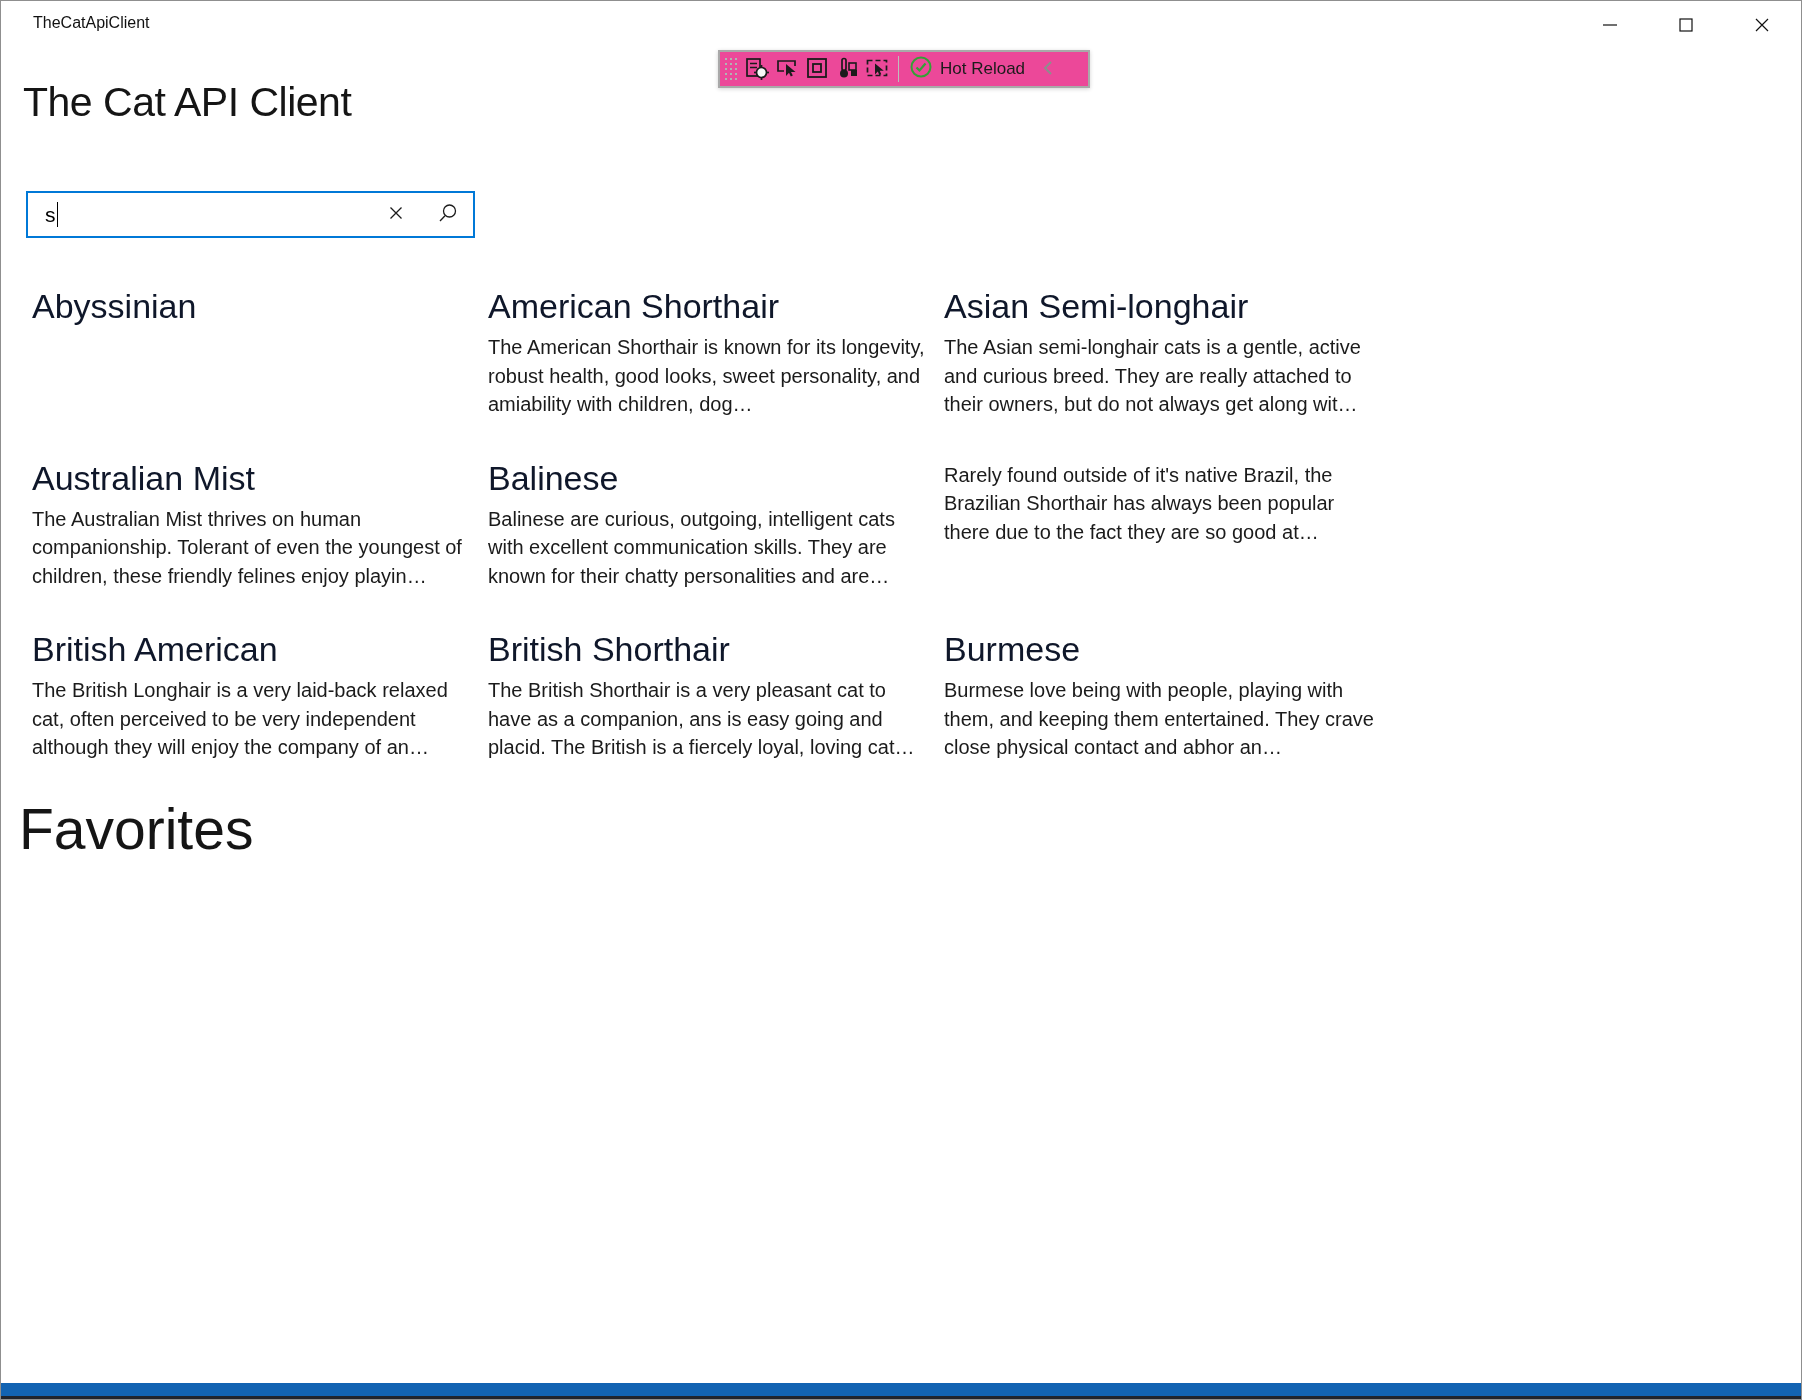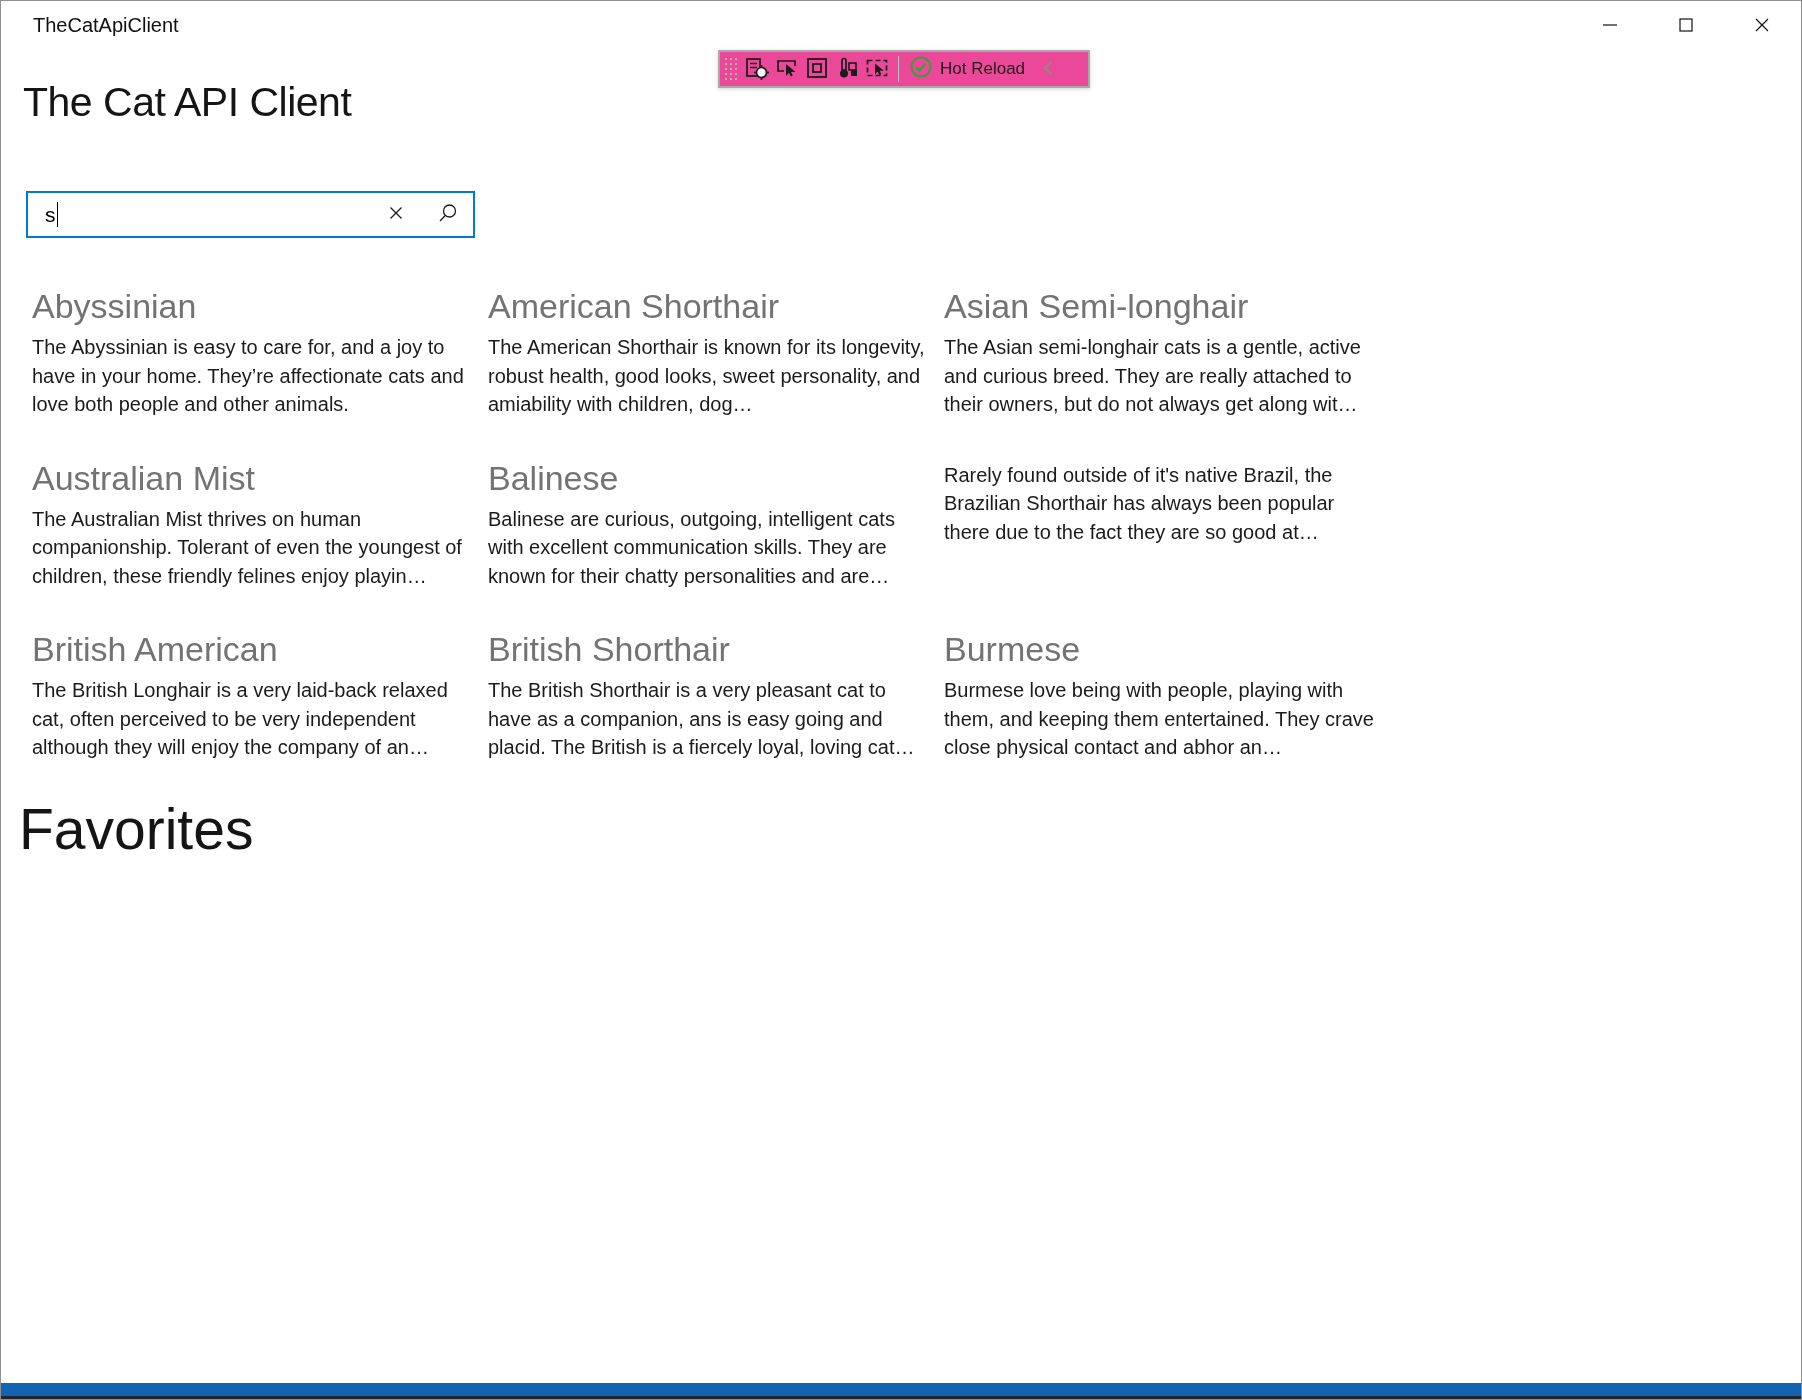--- a/index.html
+++ b/index.html
@@ -11,21 +11,21 @@
   .window {
     position:absolute; inset:0;
     border:1px solid #8f8f8f;
     background:#ffffff;
   }
 
   
   .titlebar { position:absolute; top:0; left:0; right:0; height:46px; }
   .titlebar-text {
     position:absolute; left:32px; top:13px;
-    font-size:20px; color:#111;
+    font-size:16px; color:#111;
   }
   .caption-buttons {
     position:absolute; right:1px; top:1px; display:flex; height:45px;
   }
   .caption-btn {
     width:76px; height:45px; display:flex; align-items:center; justify-content:center;
     background:transparent; border:none; cursor:default;
   }
   .caption-btn svg { display:block; }
 
@@ -72,21 +72,21 @@
   .search-btn.clear { margin-right:18px; }
   .search-btn.go { margin-right:8px; }
 
   
   .breed-grid {
     position:absolute; left:31px; top:283px; width:1360px;
     display:grid; grid-template-columns:440px 440px 440px;
     column-gap:16px; row-gap:37px;
   }
   .breed-name {
-    font-size:34px; font-weight:300; line-height:44px; color:#737373;
+    font-size:34px; font-weight:300; line-height:44px; color:#0f172a;
   }
   .breed-desc {
     font-size:20px; line-height:28.5px; color:#1b1b1b; margin-top:5px;
   }
 
   
   .favorites-title {
     position:absolute; left:18px; top:795px;
     font-size:57px; font-weight:300; color:#151515;
   }
@@ -252,21 +252,20 @@
           <circle cx="11.5" cy="8" r="6" fill="none" stroke="#1b1b1b" stroke-width="1.3"></circle>
           <line x1="7" y1="12.8" x2="2" y2="18" stroke="#1b1b1b" stroke-width="1.3"></line>
         </svg>
       </span>
     </button>
   </div>
 
   <main class="breed-grid" id="breed-grid">
       <div class="breed-card">
         <div class="breed-name">Abyssinian</div>
-        <div class="breed-desc">The Abyssinian is easy to care for, and a joy to have in your home. They’re affectionate cats and love both people and other animals.</div>
       </div>
       <div class="breed-card">
         <div class="breed-name">American Shorthair</div>
         <div class="breed-desc">The American Shorthair is known for its longevity, robust health, good looks, sweet personality, and amiability with children, dog…</div>
       </div>
       <div class="breed-card">
         <div class="breed-name">Asian Semi-longhair</div>
         <div class="breed-desc">The Asian semi-longhair cats is a gentle, active and curious breed. They are really attached to their owners, but do not always get along wit…</div>
       </div>
       <div class="breed-card">

